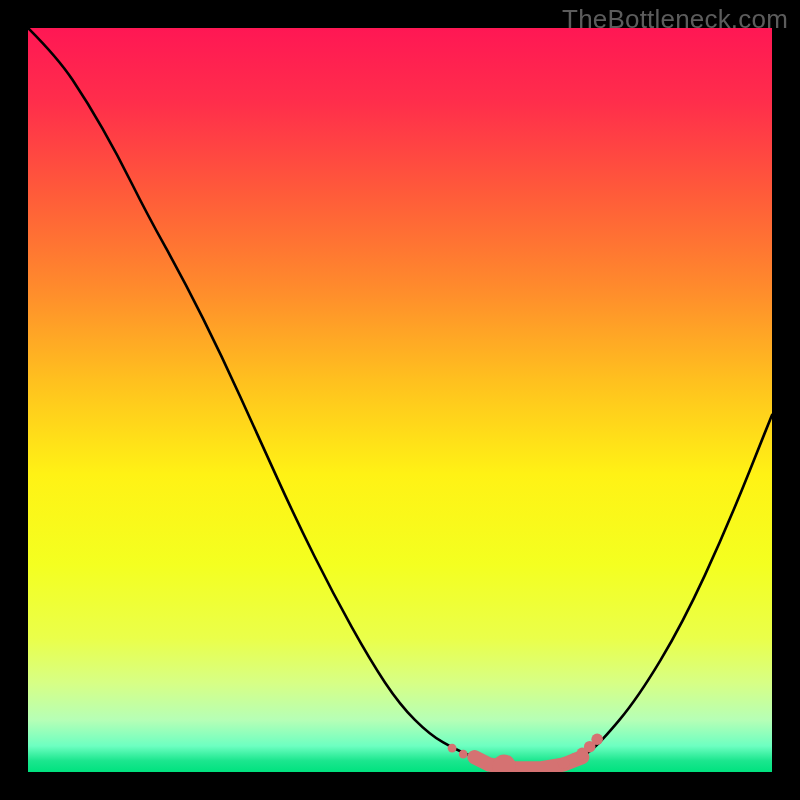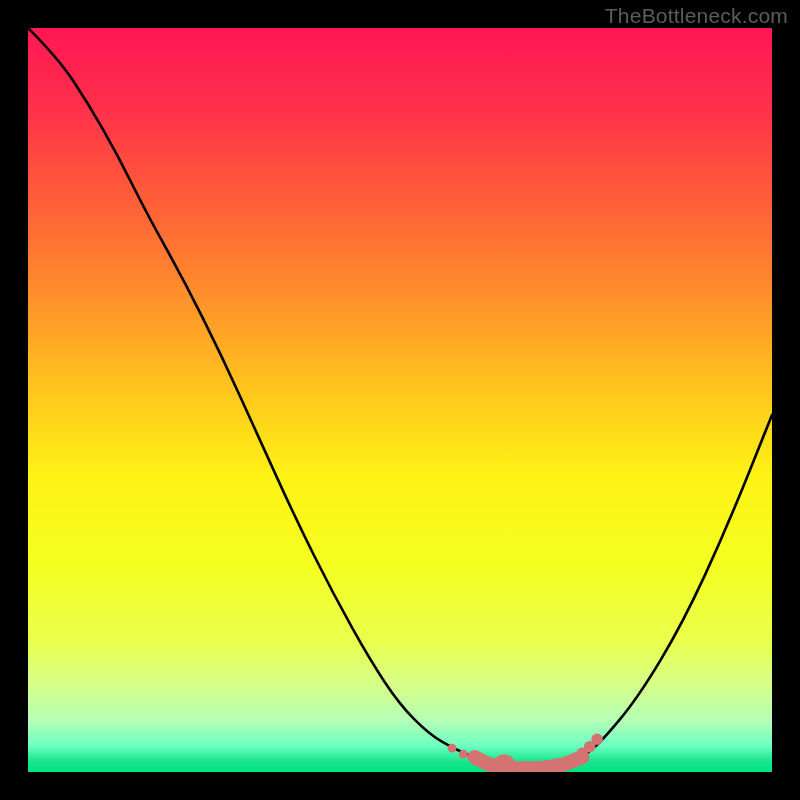--- a/index.html
+++ b/index.html
@@ -8,21 +8,21 @@
     position: absolute;
     top: 0; left: 0;
     width: 800px; height: 800px;
     background: #000;
   }
   .watermark {
     position: absolute;
     top: 4px;
     right: 12px;
     font-family: Arial, Helvetica, sans-serif;
-    font-size: 21px;
+    font-size: 26px;
     color: #5c5c5c;
     letter-spacing: 0.2px;
   }
   .plot-area {
     position: absolute;
     top: 28px;
     left: 28px;
     width: 744px;
     height: 744px;
     overflow: hidden;

